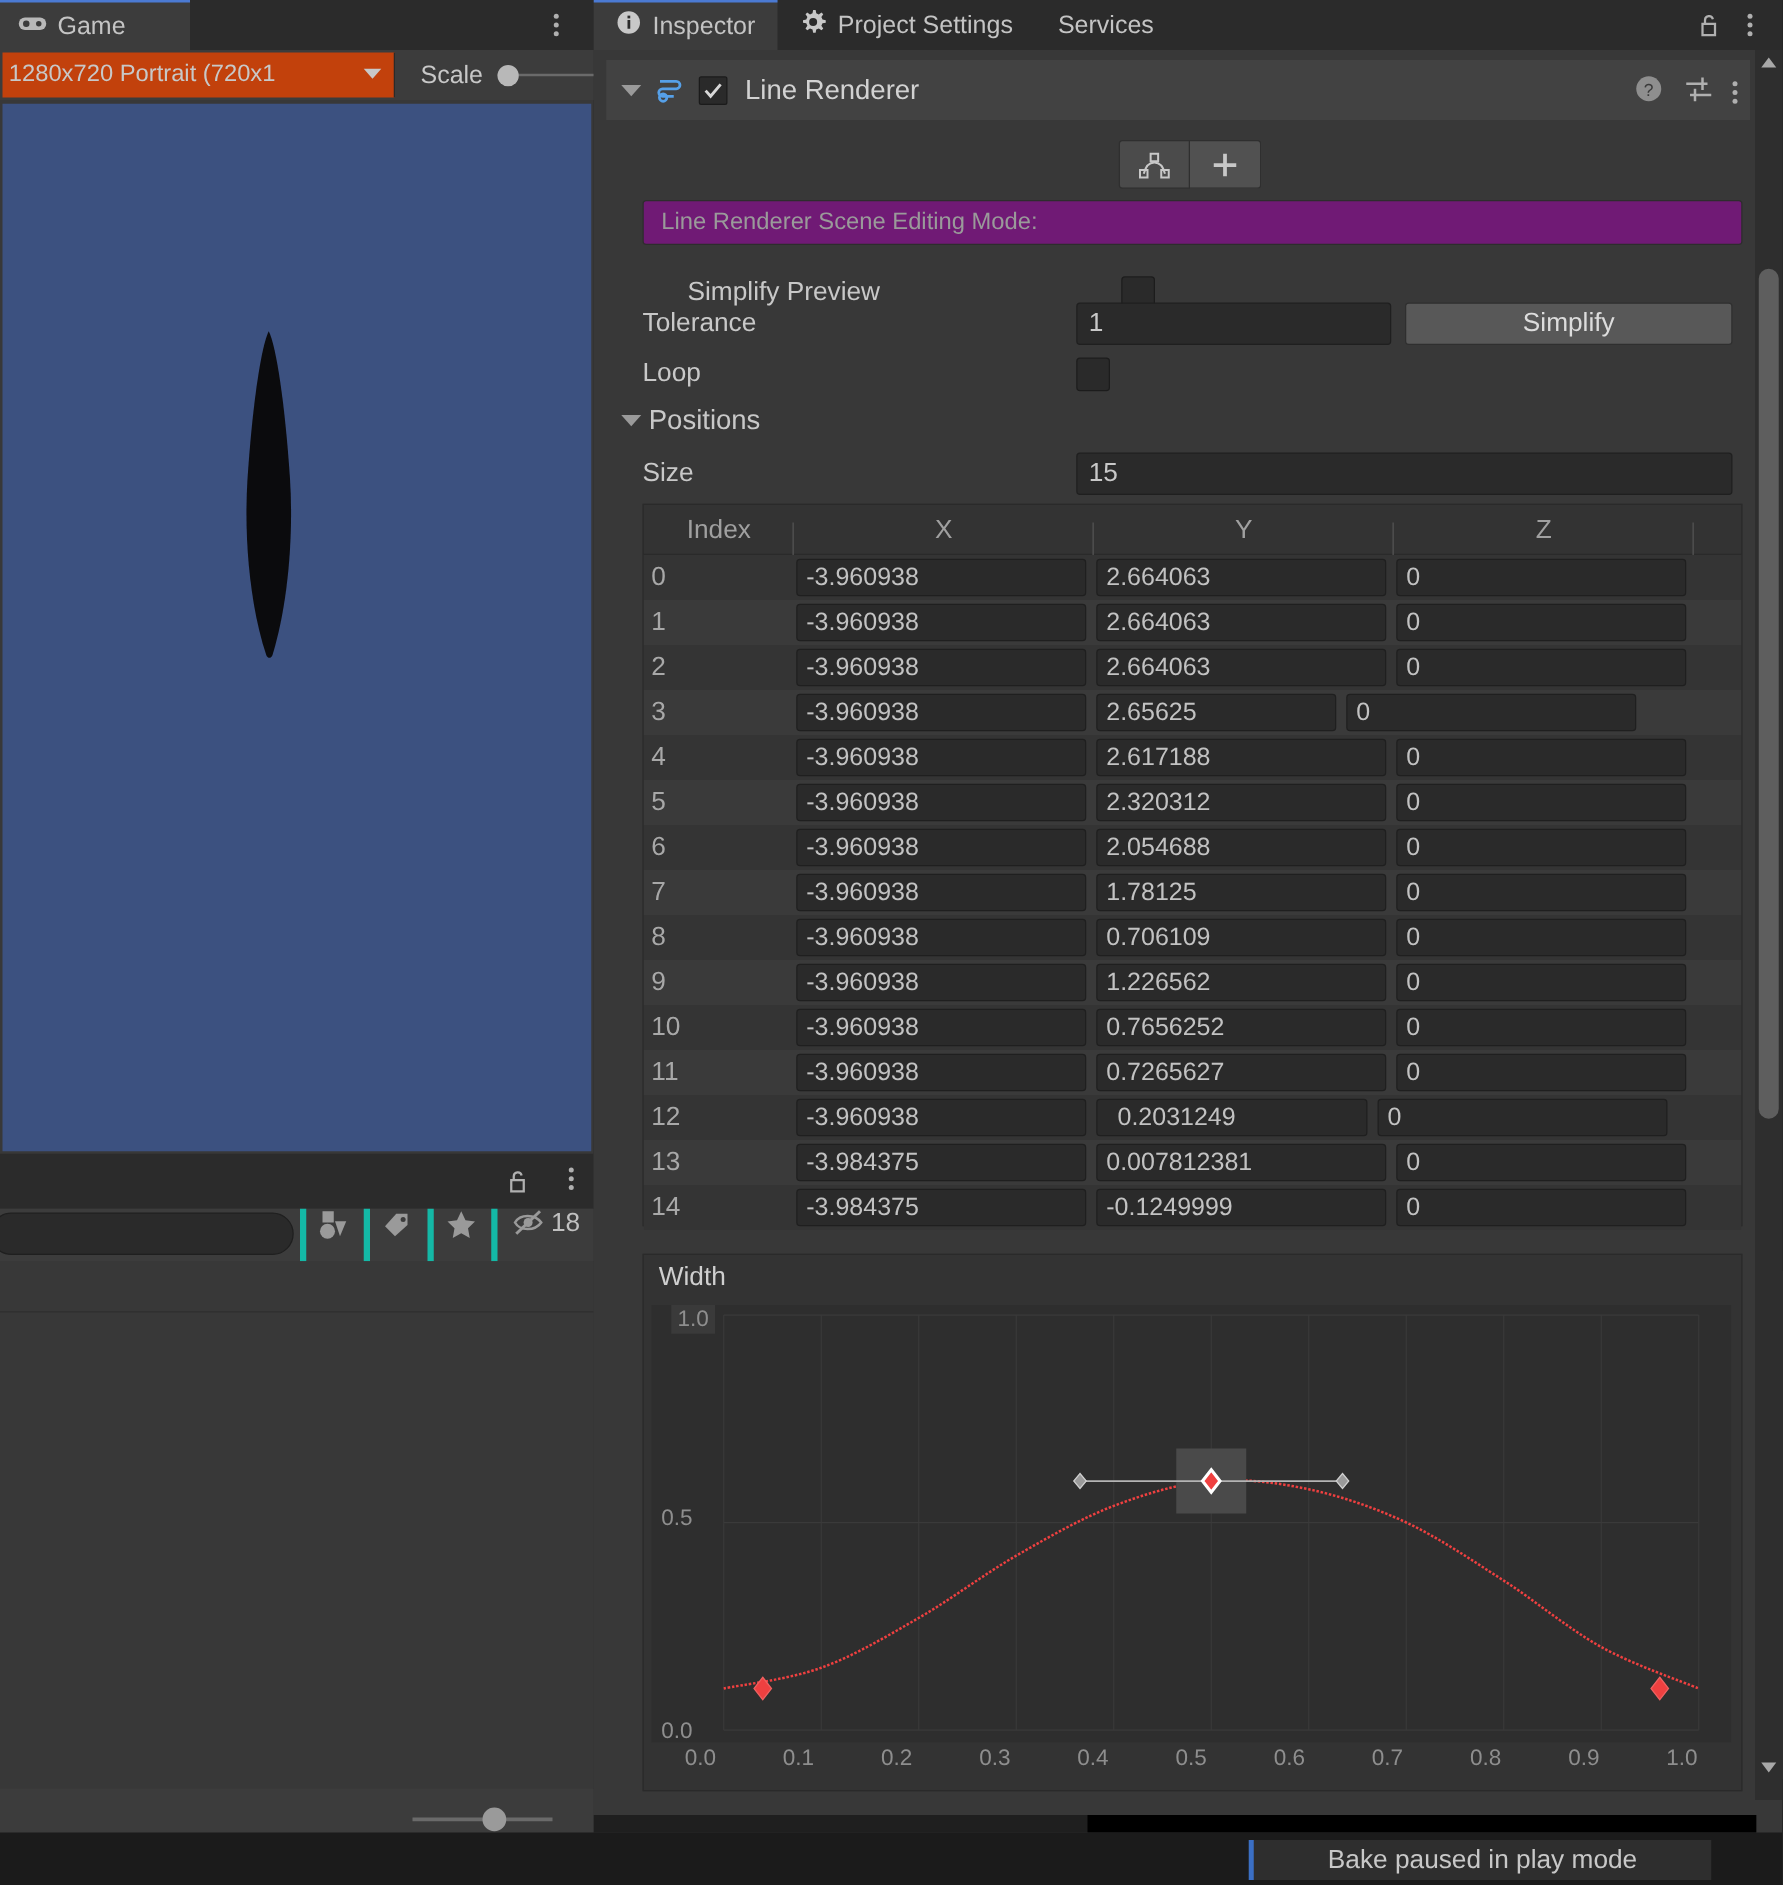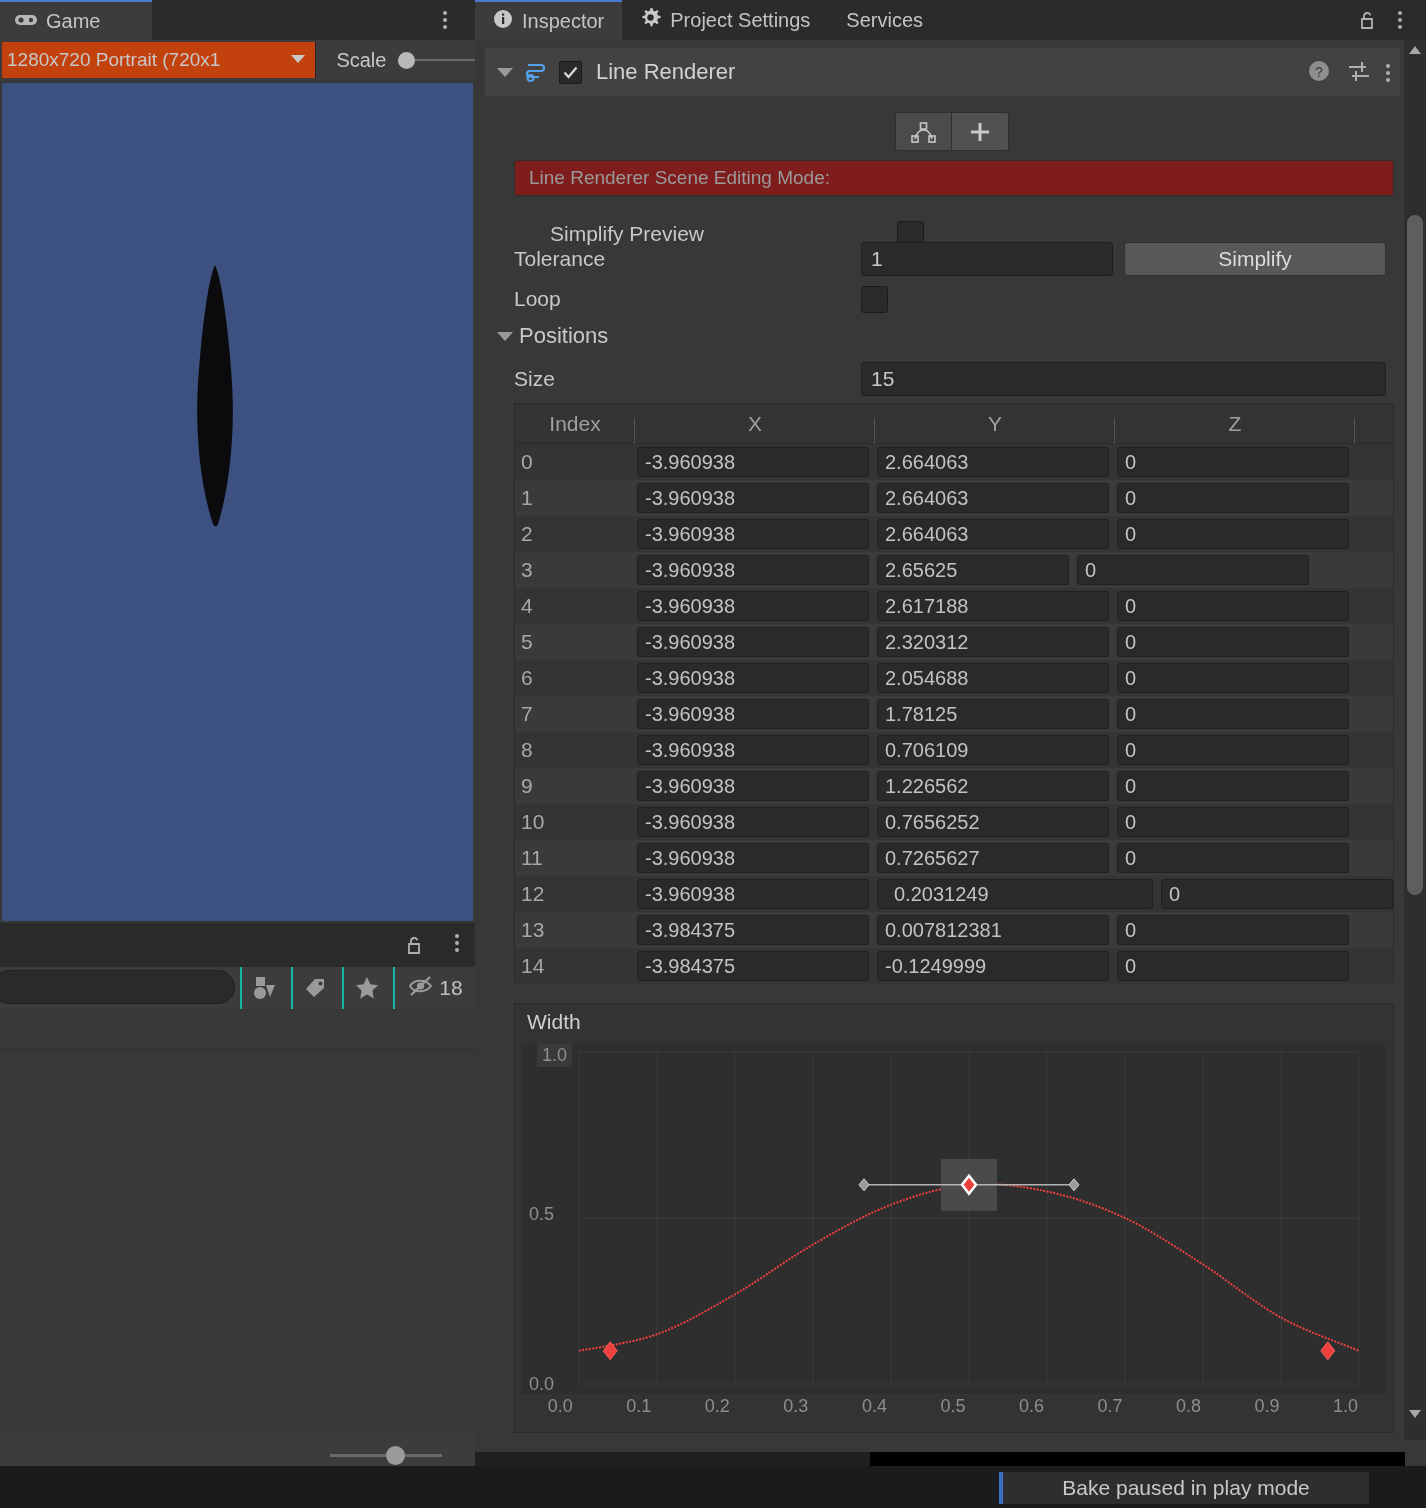--- a/index.html
+++ b/index.html
@@ -41,22 +41,22 @@
 
   .game-view { position:absolute; left:2px; top:83px; width:471px; height:838px; background:#3c5180; overflow:hidden; }
   .game-shape { position:absolute; left:182px; top:180px; width:62px; height:265px; }
 
   .left-subheader { position:absolute; left:0; top:923px; width:475px; height:44px; background:#2b2b2b; }
   .lock-icon { position:absolute; right:50px; top:11px; width:22px; height:22px; }
   .left-toolbar2 { position:absolute; left:0; top:967px; width:475px; height:42px; background:#3c3c3c;
                    display:flex; align-items:center; }
   .search-field { position:absolute; left:-8px; top:3px; width:243px; height:34px;
                   background:#2a2a2a; border:1px solid #1f1f1f; border-radius:17px; }
-  .tb-btn { position:absolute; top:0; height:42px; width:48px; display:flex; align-items:center;
-            justify-content:center; border-left:2px solid #14b8a6; }
+  .tb-btn { position:absolute; top:0; height:42px; width:48px; display:flex; align-items:flex-start;
+            justify-content:center; border-left:5px solid #14b8a6; }
   .left-body { position:absolute; left:0; top:1009px; width:475px; height:422px; background:#383838; }
   .left-sep { position:absolute; left:0; top:1049px; width:475px; height:1px; background:#2e2e2e; }
   .left-bottom { position:absolute; left:0; top:1431px; width:475px; height:48px; background:#3c3c3c; }
   .zoom-slider { position:absolute; left:330px; top:14px; width:112px; height:20px; }
   .zoom-slider .track { position:absolute; left:0; top:9px; width:112px; height:3px; background:#6a6a6a; }
   .zoom-slider .knob { position:absolute; left:56px; top:1px; width:19px; height:19px; border-radius:50%; background:#9a9a9a; }
 
   
   .right-pane { position:absolute; left:475px; top:0; width:951px; height:1508px; background:#383838; }
   .tabbar-right { position:absolute; left:0; top:0; width:951px; height:40px; background:#2b2b2b; }
@@ -79,21 +79,21 @@
   .comp-title { color:#d2d2d2; font-size:22px; }
   .hdr-icons { position:absolute; right:10px; top:10px; display:flex; gap:14px; align-items:center; }
 
   .mode-buttons { position:absolute; left:420px; top:72px; display:flex; }
   .mode-btn { width:57px; height:39px; background:#4b4b4b; border:1px solid #2f2f2f;
               display:flex; align-items:center; justify-content:center; }
   .mode-btn.first { border-radius:3px 0 0 3px; }
   .mode-btn.last { border-radius:0 3px 3px 0; border-left:none; background:#515151; }
 
   .mode-bar { position:absolute; left:39px; top:120px; width:880px; height:36px;
-              background:#7f1d1d; border:1px solid #2d2d2d; border-radius:3px;
+              background:#701a75; border:1px solid #2d2d2d; border-radius:3px;
               display:flex; align-items:center; padding-left:14px; color:#9a9a9a; font-size:19px; }
 
   .row { position:absolute; left:39px; width:880px; height:34px; display:flex; align-items:center; }
   .row .lbl { color:#c8c8c8; font-size:21px; width:347px; }
   .chk { width:27px; height:27px; background:#2a2a2a; border:1px solid #1c1c1c; border-radius:3px; }
   .numfield { height:34px; background:#2a2a2a; border:1px solid #1f1f1f; border-radius:3px;
               color:#c8c8c8; font-size:21px; display:flex; align-items:center; padding-left:9px; }
   .btn-simplify { width:262px; height:34px; background:#585858; border:1px solid #2f2f2f; border-radius:3px;
                   color:#dcdcdc; font-size:21px; display:flex; align-items:center; justify-content:center; }
 
@@ -438,21 +438,21 @@
             </div>
             <div class="trow">
               <div class="tindex" style="width: 120px;">11</div>
               <div class="cell" style="width: 232px; margin-left: 2px;">-3.960938</div>
               <div class="cell" style="width: 232px; margin-left: 8px;">0.7265627</div>
               <div class="cell" style="width: 232px; margin-left: 8px;">0</div>
             </div>
             <div class="trow">
               <div class="tindex" style="width: 120px;">12</div>
               <div class="cell" style="width: 232px; margin-left: 2px;">-3.960938</div>
-              <div class="cell" style="width: 276px; margin-left: 8px; padding-left: 16px;">0.2031249</div>
+              <div class="cell" style="width: 217px; margin-left: 8px; padding-left: 16px;">0.2031249</div>
               <div class="cell" style="width: 232px; margin-left: 8px;">0</div>
             </div>
             <div class="trow">
               <div class="tindex" style="width: 120px;">13</div>
               <div class="cell" style="width: 232px; margin-left: 2px;">-3.984375</div>
               <div class="cell" style="width: 232px; margin-left: 8px;">0.007812381</div>
               <div class="cell" style="width: 232px; margin-left: 8px;">0</div>
             </div>
             <div class="trow">
               <div class="tindex" style="width: 120px;">14</div>

